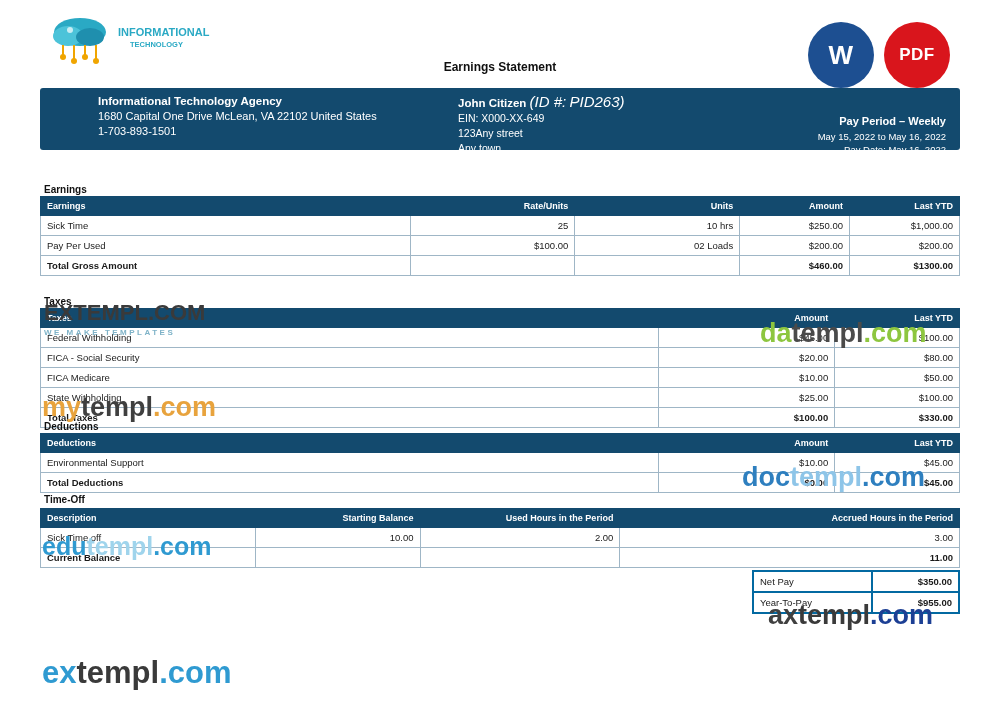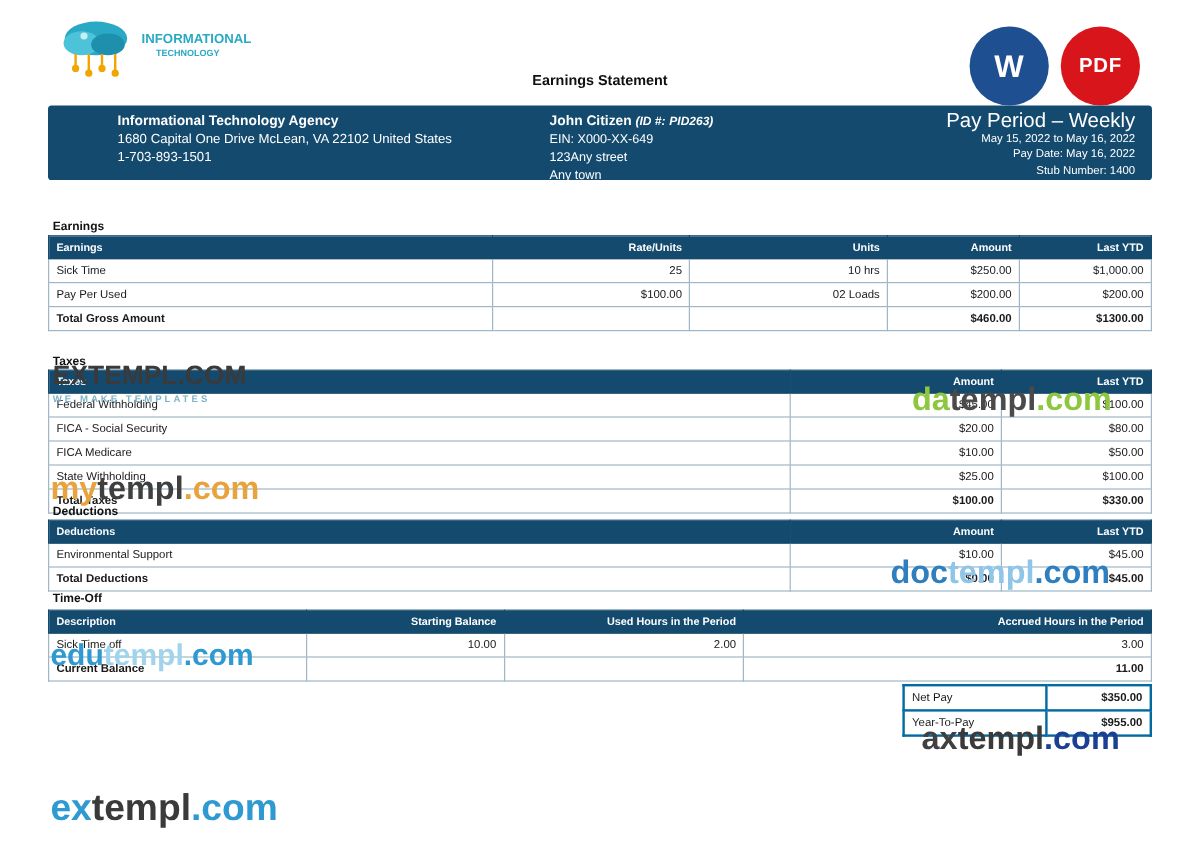--- a/index.html
+++ b/index.html
@@ -88,30 +88,30 @@
   }
   .band .emp-name { font-weight: bold; font-size: 11.5px; }
   .band .col-mid {
     position: absolute;
     left: 418px;
     top: 6px;
     font-size: 10.5px;
     line-height: 15px;
   }
   .band .emp-person { font-weight: bold; font-size: 11.5px; }
-  .band .emp-person .pid { font-weight: bold; font-style: italic; font-size: 10px; }
+  .band .emp-person .pid { font-weight: normal; font-style: italic; font-size: 15px; }
   .band .col-right {
     position: absolute;
     right: 14px;
     top: 6px;
     text-align: right;
     font-size: 9.5px;
     line-height: 13.5px;
   }
-  .band .pay-period { font-weight: normal; font-size: 17px; margin-bottom: 1px; }
+  .band .pay-period { font-weight: bold; font-size: 11px; margin-bottom: 1px; margin-top: 21px; }
 
   
   .section-label {
     position: absolute;
     font-size: 10px;
     font-weight: bold;
     color: #111;
   }
   table.grid {
     position: absolute;

